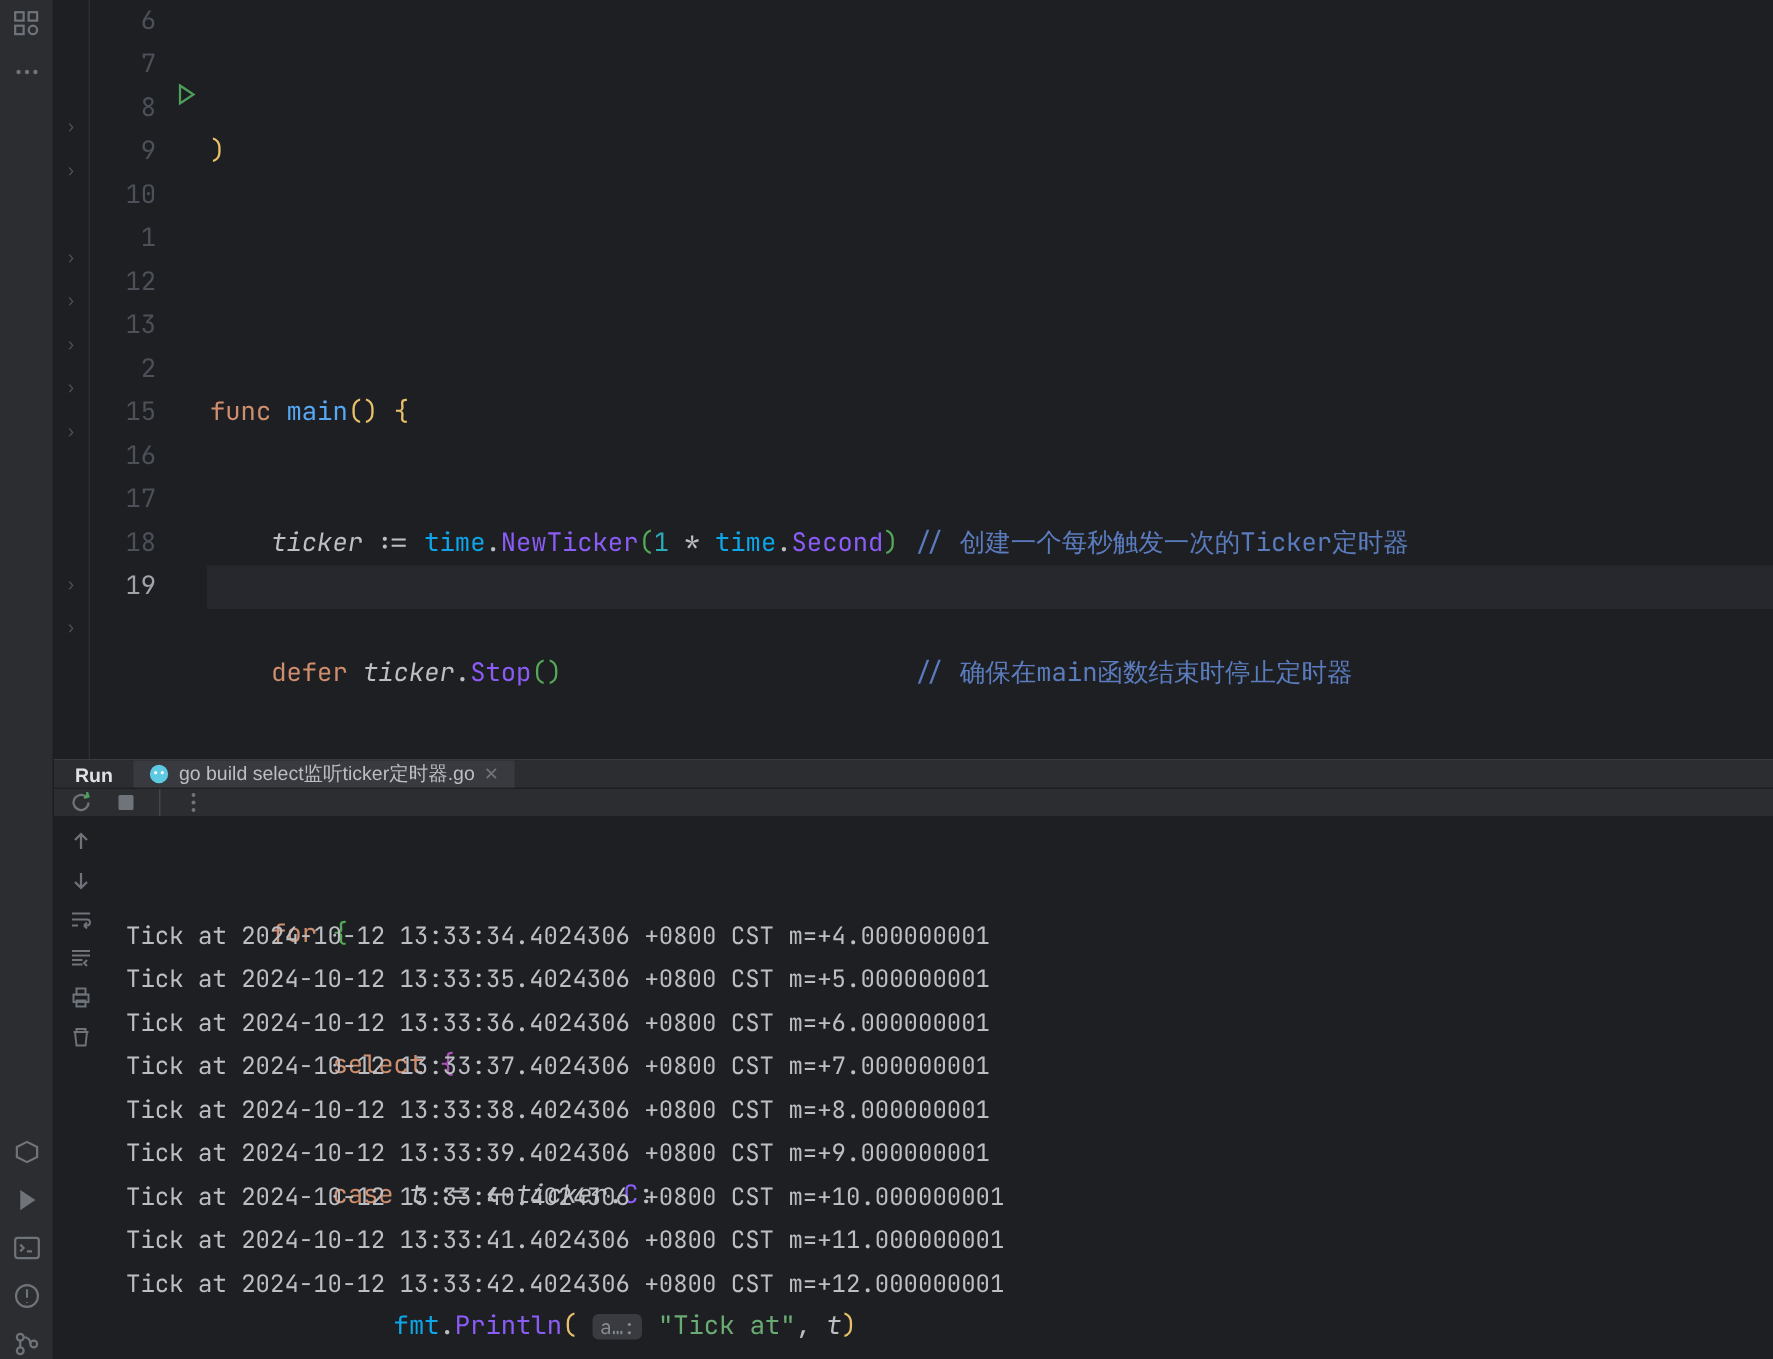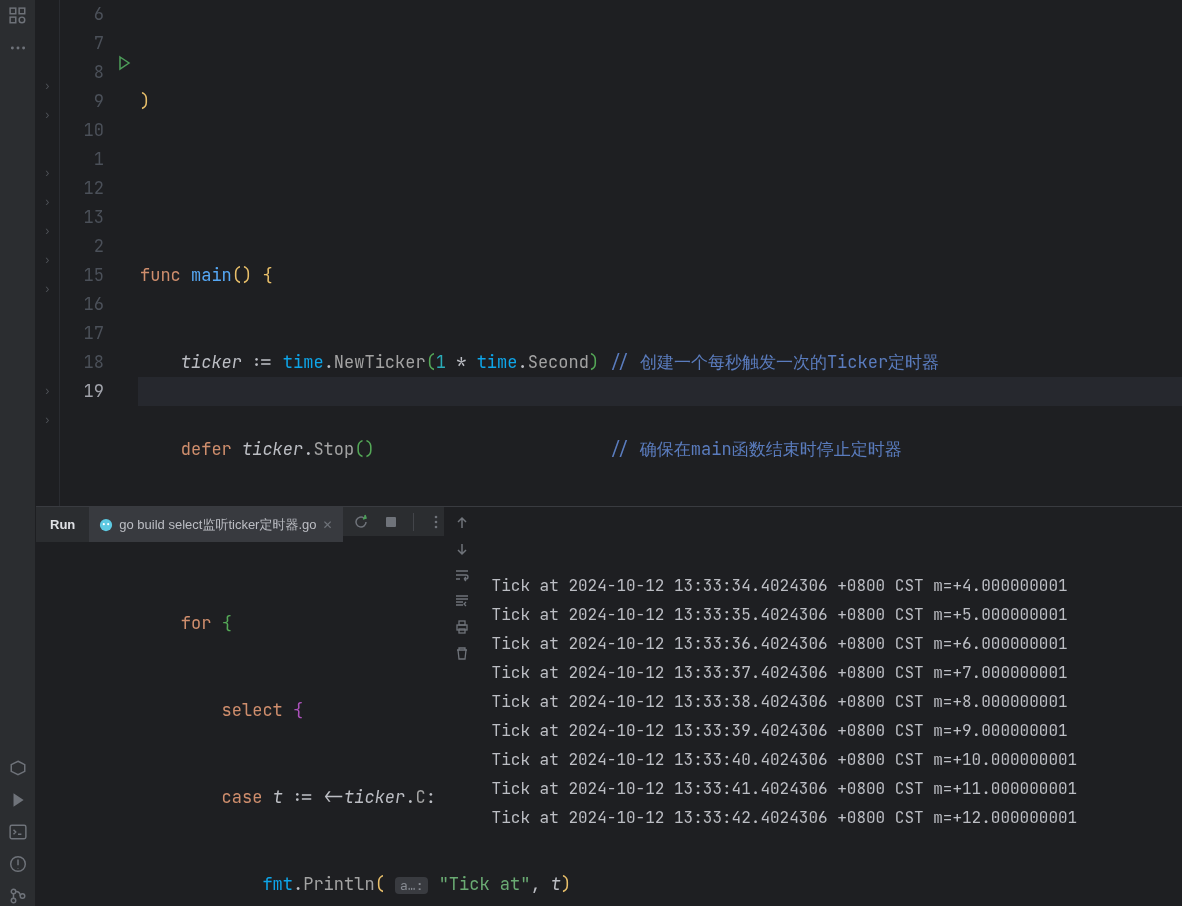--- a/index.html
+++ b/index.html
@@ -81,21 +81,21 @@
 }
 .code-line { height: 29px; }
 .cursor-line {
   position: absolute;
   left: 0; right: 0;
   height: 29px;
   background: #26282e;
 }
 .k { color: #cf8e6d; } 
 .fn { color: #56a8f5; } 
-.ty { color: #a3a3a3; } 
+.ty { color: #8b5cf6; } 
 .pk { color: #0ea5e9; } 
 .op { color: #bcbec4; }
 .num { color: #2aacb8; }
 .str { color: #6aab73; }
 .cm { color: #5a7cbe; }
 .id { color: #bcbec4; font-style: italic; }
 .br1 { color: #e8bf6a; }
 .br2 { color: #54a857; }
 .br3 { color: #ab51ba; }
 .hint { background: #393b40; color: #868a91; font-size: 13px; padding: 0 5px; border-radius: 4px; }
@@ -103,21 +103,21 @@
   position: absolute;
   left: 47px;
   width: 6px;
   background: #3574f0;
   border-radius: 3px;
 }
 .console {
   background: #1e1f22;
   border-top: 1px solid #393b40;
   display: flex;
-  flex-direction: row;
+  flex-direction: column;
   height: 400px;
 }
 .console-tabs {
   display: flex;
   align-items: center;
   background: #2b2d30;
   height: 36px;
   border-bottom: 1px solid #1e1f22;
 }
 .tab-run {

